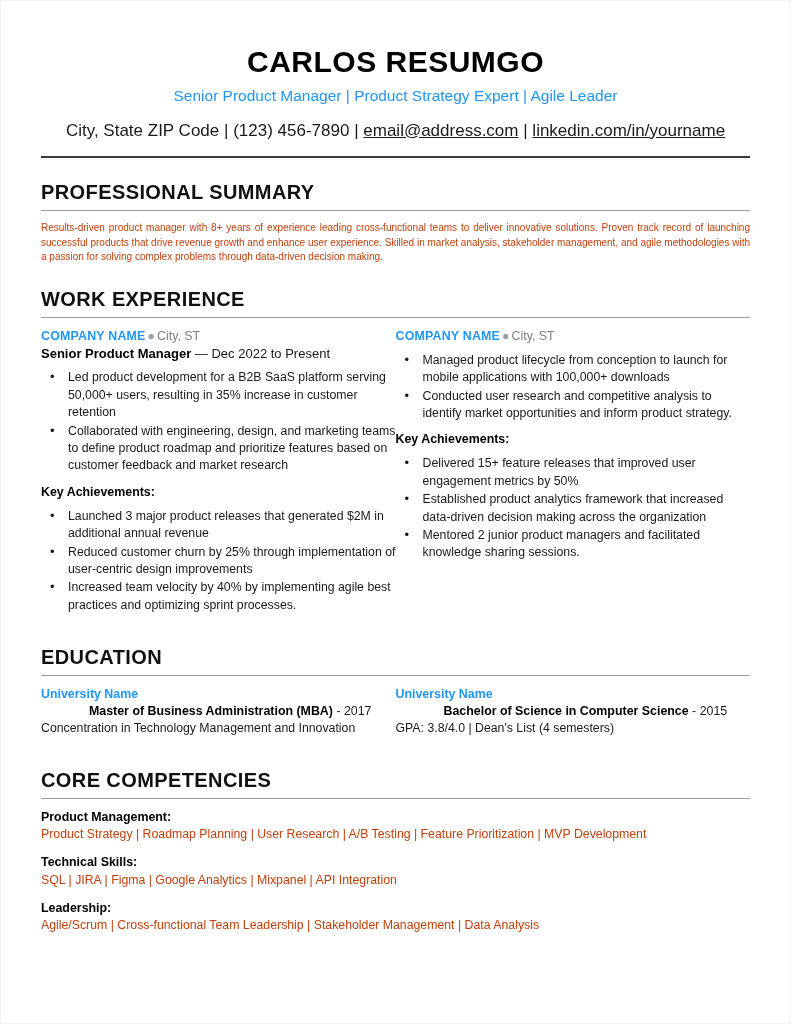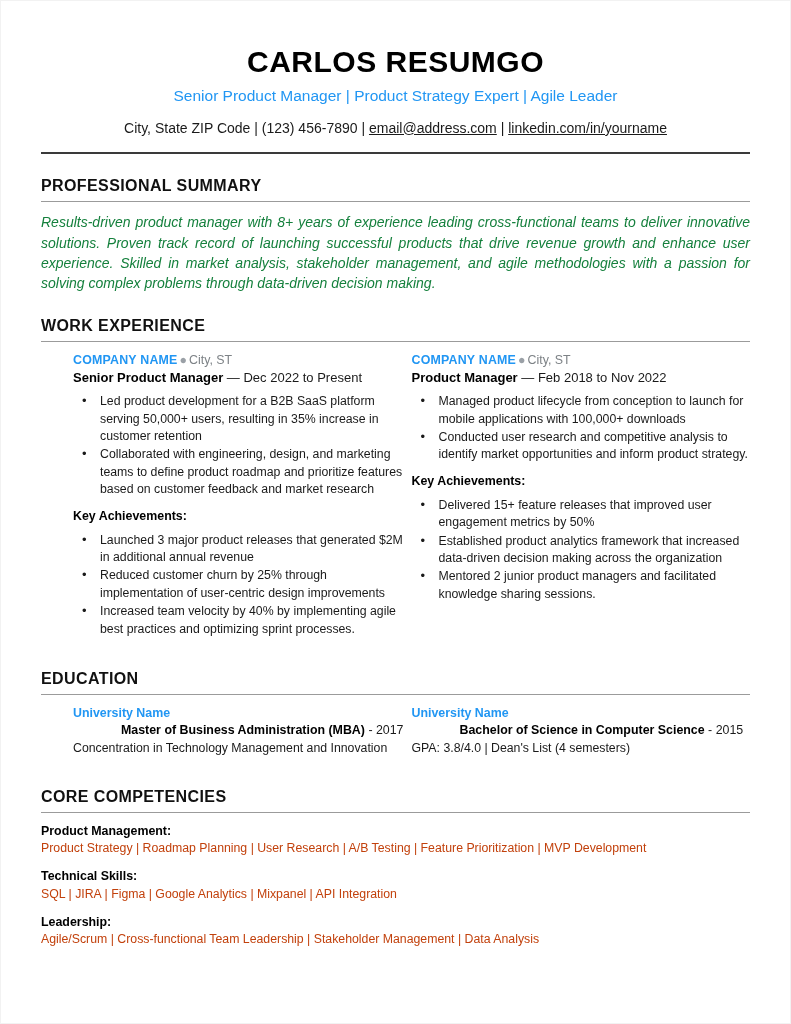--- a/index.html
+++ b/index.html
@@ -37,65 +37,63 @@
     line-height: 1.15;
     margin: 0 0 6px 0;
   }
   .headline {
     font-size: 15.5px;
     color: #2196f3;
     line-height: 1.3;
     margin: 0 0 13px 0;
   }
   .contact-line {
-    font-size: 14px;
+    font-size: 17px;
     color: #1a1a1a;
     line-height: 1.4;
     margin: 8px;
   }
   .contact-line .sep { color: #1a1a1a; }
   .contact-link {
     color: #1a1a1a;
     text-decoration: underline;
   }
   .header-rule {
     border: 0;
     border-top: 2.5px solid #3a3a3a;
     margin: 14px 0 0 0;
   }
 
   
   .section { margin-top: 22px; }
   .section-title {
-    font-size: 16px;
+    font-size: 20px;
     font-weight: bold;
     letter-spacing: 0.4px;
     color: #111111;
     margin: 0 0 6px 0;
     line-height: 1.2;
   }
   .section-rule {
     border: 0;
     border-top: 1.5px solid #9b9b9b;
     margin: 0 0 10px 0;
   }
 
   .summary-text {
-    font-size: 14px;
+    font-size: 10px;
     line-height: 1.45;
     text-align: justify;
-    color: #15803d;
-    margin: 0;
-    font-style: italic;
+    color: #c2410c;
+    margin: 0;
   }
 
   
   .two-col {
     display: flex;
-    margin-left: 32px;
   }
   .col { flex: 1 1 0; min-width: 0; }
 
   
   .job-header { margin-bottom: 6px; }
   .company-line {
     font-size: 12.4px;
     line-height: 1.35;
     margin: 0;
   }
@@ -234,23 +232,20 @@
           <li>Reduced customer churn by 25% through implementation of user-centric design improvements</li>
           <li>Increased team velocity by 40% by implementing agile best practices and optimizing sprint processes.</li>
         </ul>
       </div>
 
       <div class="col">
         <div class="job-header">
           <p class="company-line">
             <span class="company-name">COMPANY NAME</span><span class="company-dot">●</span><span class="company-location">City, ST</span>
           </p>
-          <p class="job-title-line">
-            <span class="job-title">Product Manager</span><span class="job-dates"> — Feb 2018 to Nov 2022</span>
-          </p>
         </div>
         <ul class="bullets">
           <li>Managed product lifecycle from conception to launch for mobile applications with 100,000+ downloads</li>
           <li>Conducted user research and competitive analysis to identify market opportunities and inform product strategy.</li>
         </ul>
         <p class="achievements-label">Key Achievements:</p>
         <ul class="bullets">
           <li>Delivered 15+ feature releases that improved user engagement metrics by 50%</li>
           <li>Established product analytics framework that increased data-driven decision making across the organization</li>
           <li>Mentored 2 junior product managers and facilitated knowledge sharing sessions.</li>

